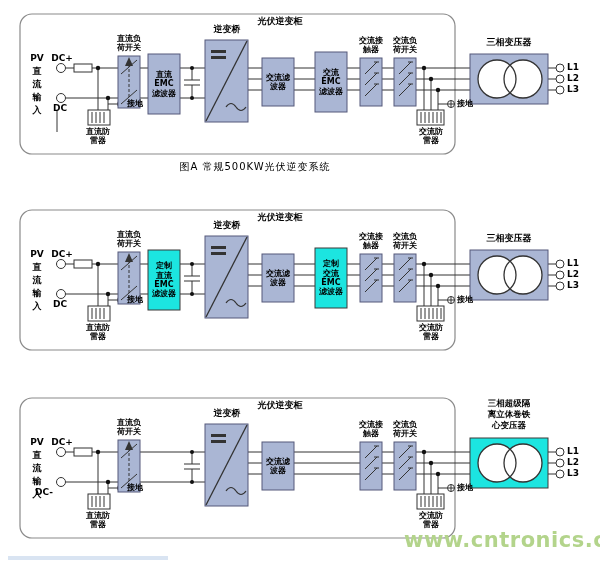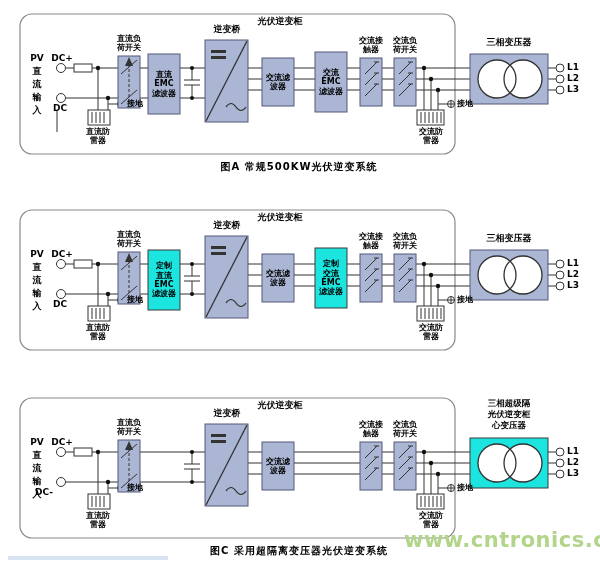--- a/index.html
+++ b/index.html
@@ -8,21 +8,21 @@
   .panel{position:absolute;left:0;width:600px;height:170px;}
   #pA{top:10px}#pB{top:206px}#pC{top:394px}
   .panel svg{position:absolute;left:0;top:0;}
   .bx{fill:#aab6d4;stroke:#55597a;stroke-width:1;}
   .cy{fill:#1ce5e0;stroke:#3a3a3a;stroke-width:1;}
   .lbl{position:absolute;font-weight:bold;text-align:center;white-space:pre-line;
        line-height:1.18;font-size:9px;}
   .sm{font-size:8px;}
   .box-lbl{display:flex;align-items:center;justify-content:center;border-radius:11px;}
   .caption{position:absolute;left:0;top:150px;width:510px;text-align:center;
-           font-size:10px;font-weight:bold;letter-spacing:1px;margin-left:44px;}
+           font-size:10px;font-weight:normal;letter-spacing:1px;}
   .watermark{position:absolute;left:404px;top:528px;width:196px;font-size:21px;
              color:#b3d48b;font-weight:bold;letter-spacing:0.5px;}
   .strip{position:absolute;left:8px;top:556px;width:160px;height:4px;background:#d9e4f2;}
 </style>
 </head>
 <body>
 
 <section class="panel" id="pA">
   <svg width="600" height="170" viewBox="0 0 600 170">
     <rect x="20" y="4" width="435" height="140" rx="12" fill="none" stroke="#8a8a8a" stroke-width="1.2"></rect>
@@ -312,22 +312,21 @@
   <div class="lbl sm box-lbl" style="left:262px;top:48px;width:32px;height:48px">交流滤
 波器</div>
   <div class="lbl sm" style="left:349px;top:26px;width:44px">交流接
 触器</div>
   <div class="lbl sm" style="left:383px;top:26px;width:44px">交流负
 荷开关</div>
   <div class="lbl sm" style="left:406px;top:117px;width:50px">交流防
 雷器</div>
   <div class="lbl sm" style="left:457px;top:89px;width:28px;text-align:left">接地</div>
   <div class="lbl" style="left:464px;top:4px;width:90px;font-size:8.5px;line-height:11px">三相超级隔
-光伏逆变柜
+离立体卷铁
 心变压器</div>
   <div class="lbl" style="left:567px;top:52px;width:22px;text-align:left">L1</div>
   <div class="lbl" style="left:567px;top:63px;width:22px;text-align:left">L2</div>
   <div class="lbl" style="left:567px;top:74px;width:22px;text-align:left">L3</div>
-  <div class="caption">图C  采用超隔离变压器光伏逆变系统</div>
 </section>
 
 <div class="watermark">www.cntronics.com</div>
 <div class="strip"></div>
 
 </body></html>

